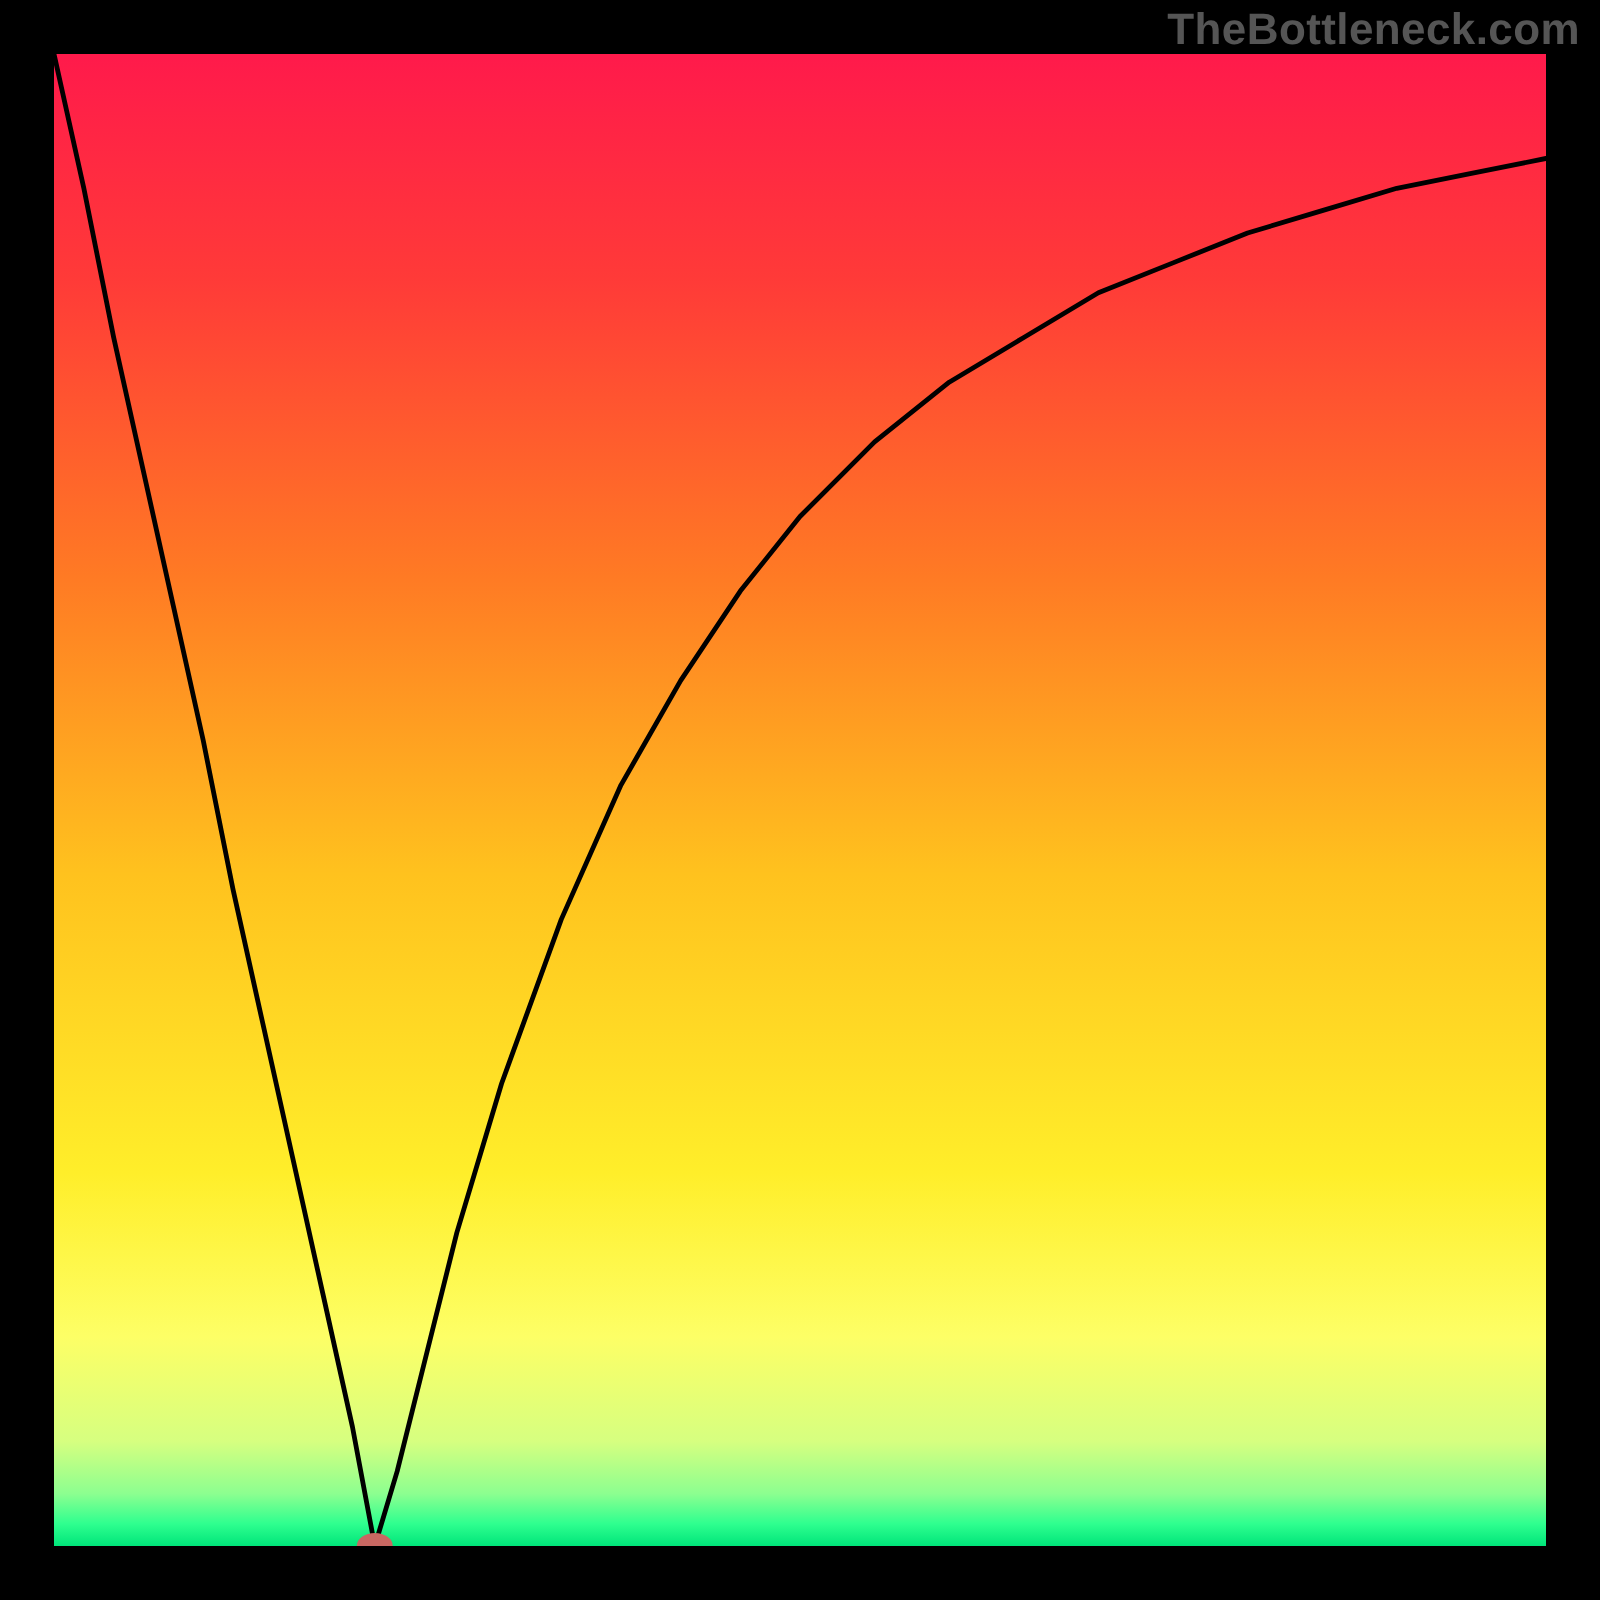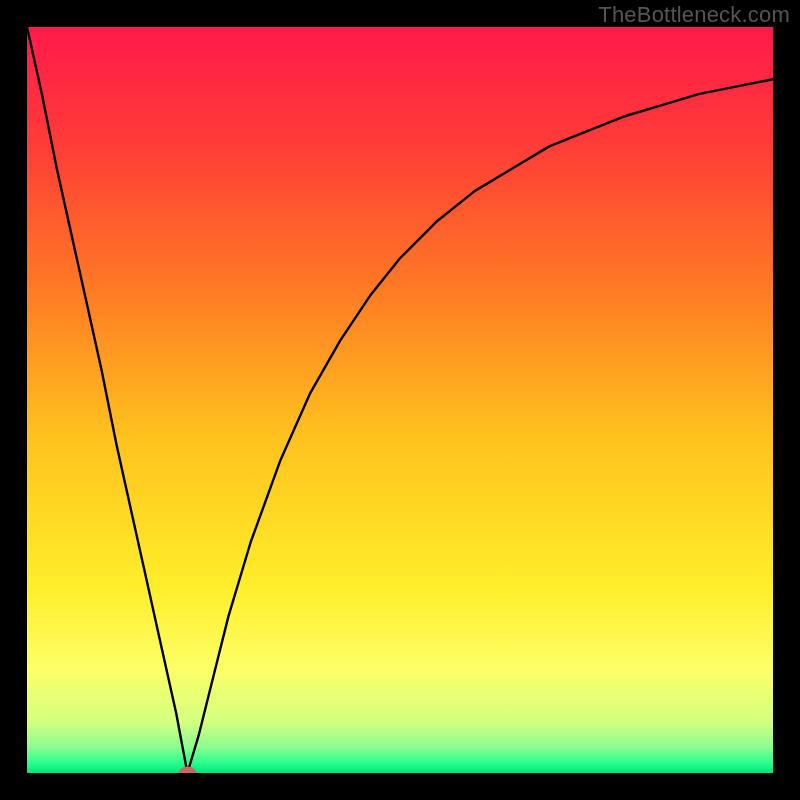--- a/index.html
+++ b/index.html
@@ -23,21 +23,21 @@
     position: absolute;
     left: 27px;
     top: 27px;
   }
   .watermark {
     position: absolute;
     top: 2px;
     right: 10px;
     color: #555;
     font-size: 22px;
-    font-weight: 400;
+    font-weight: 700;
     letter-spacing: 0.2px;
     user-select: none;
   }
 </style>
 </head>
 <body>
 
 <div class="frame">
   <svg class="plot" width="746" height="746" viewBox="0 0 746 746">
       <defs>

